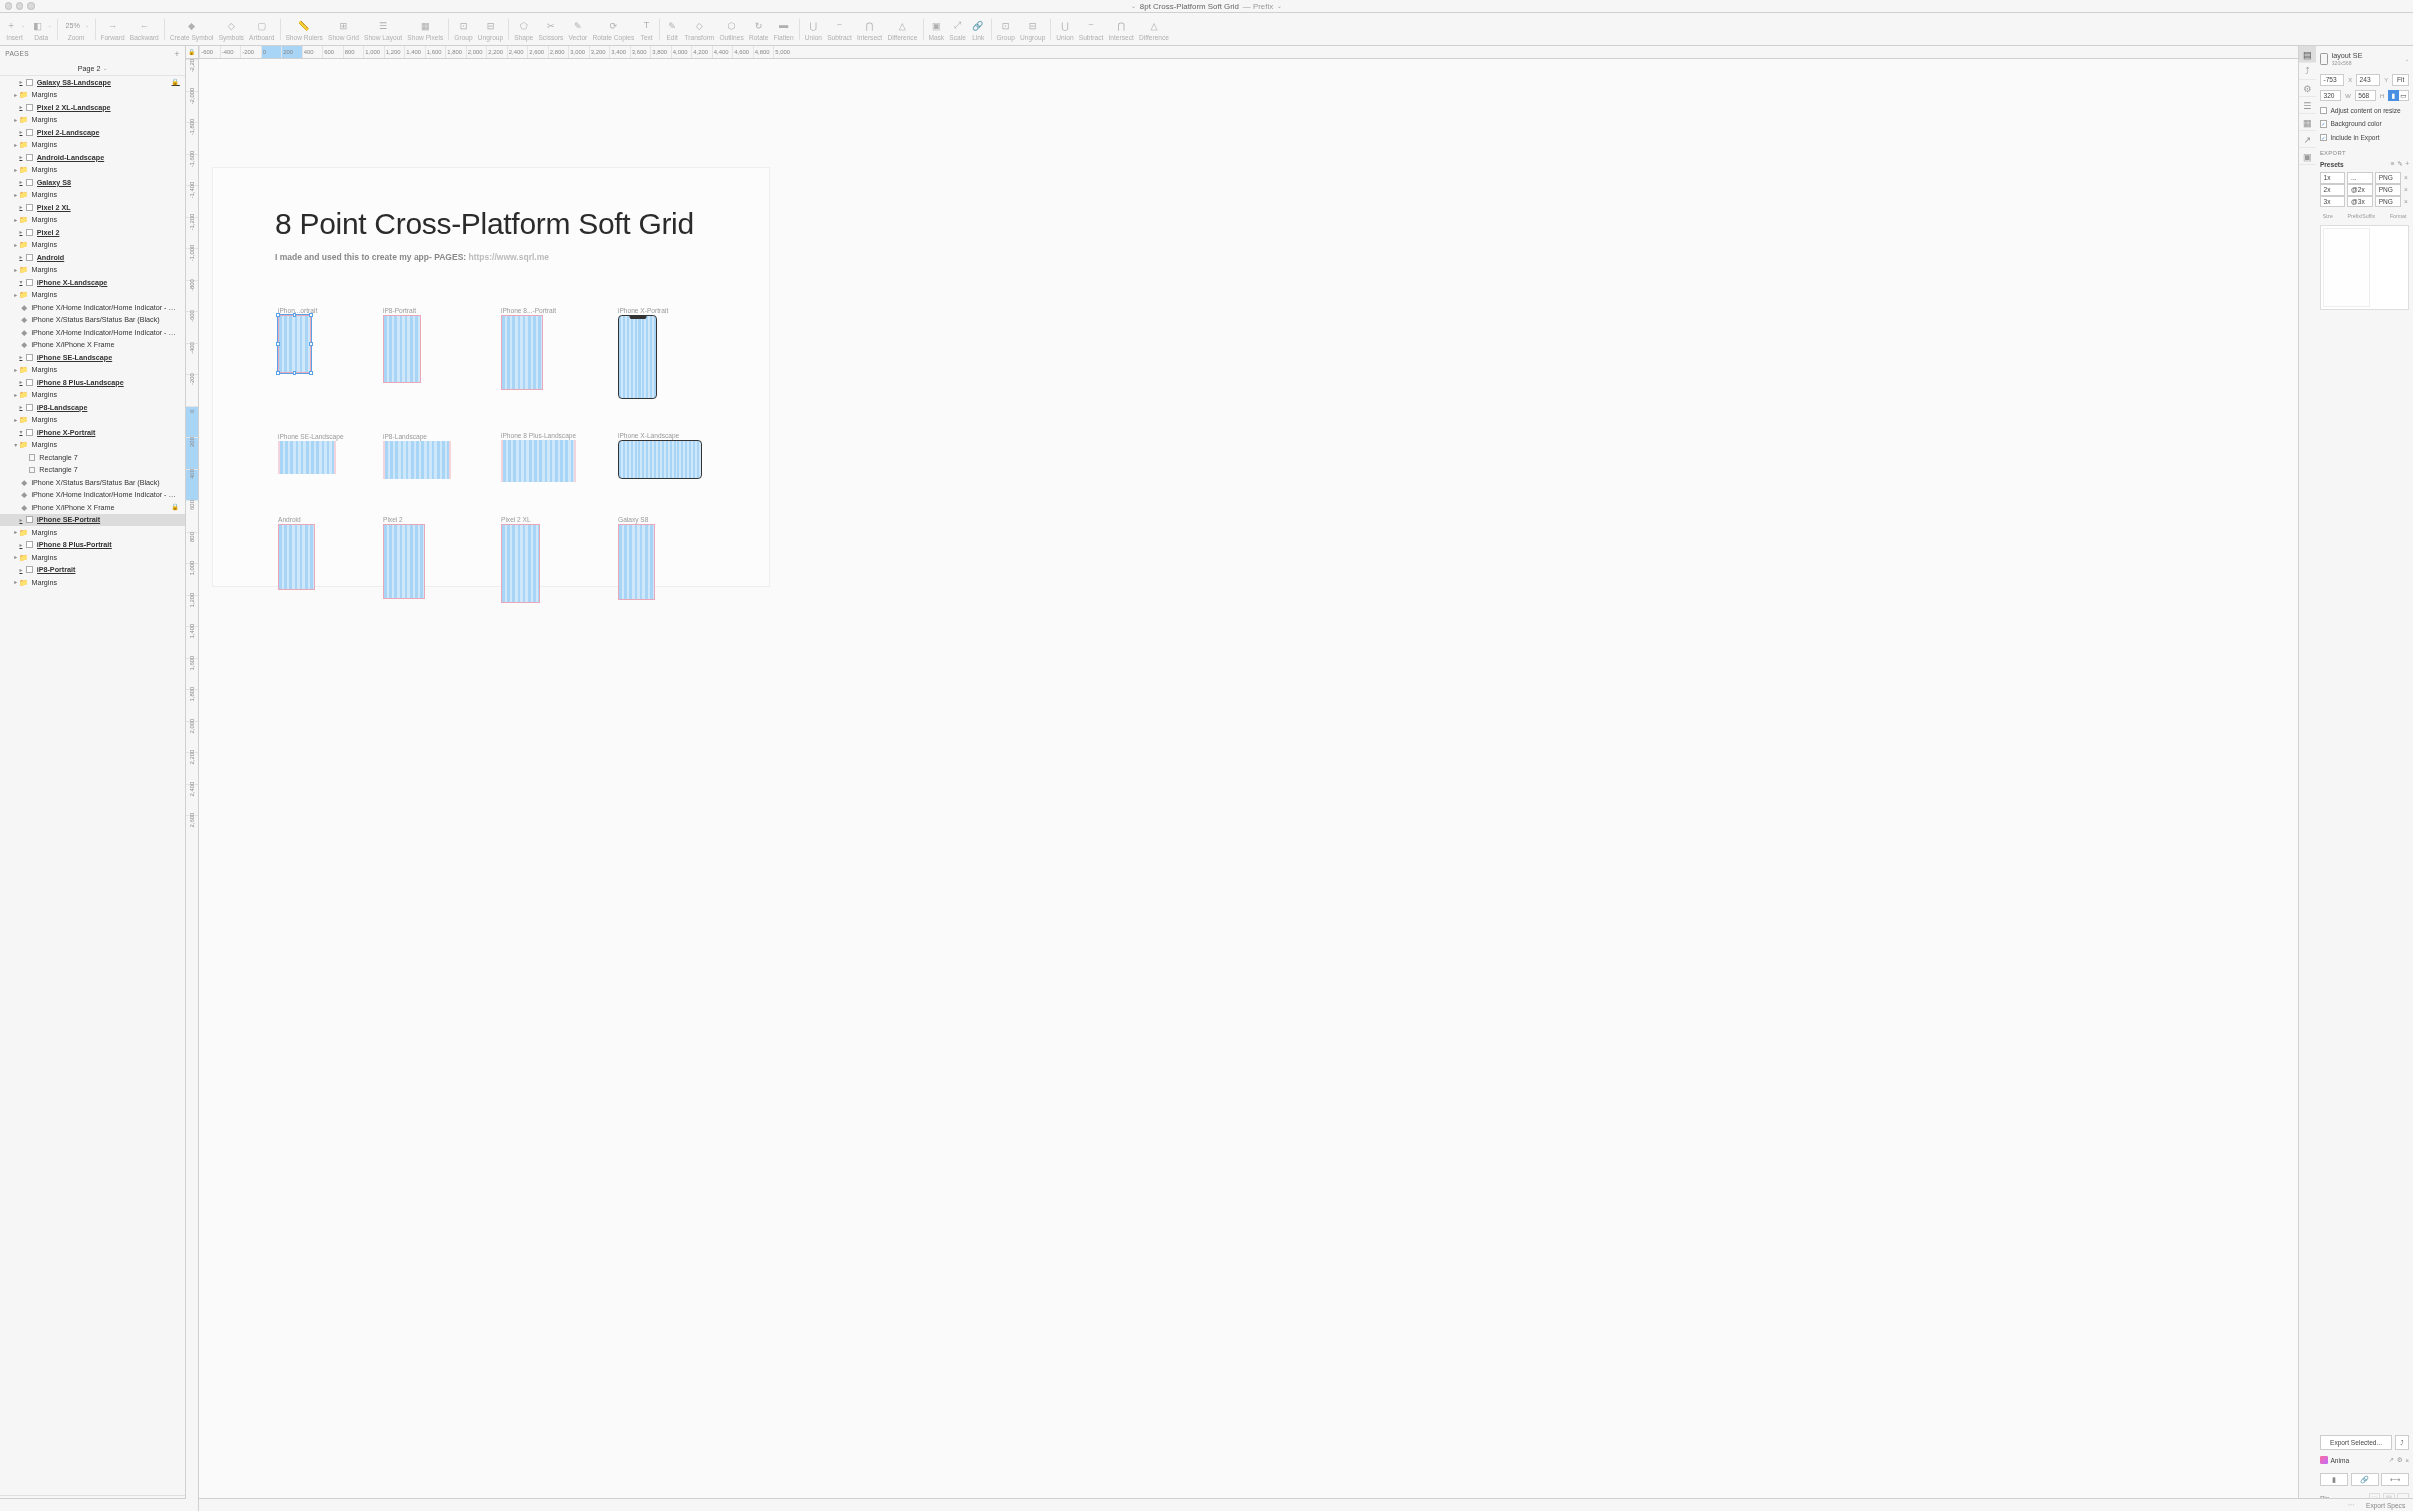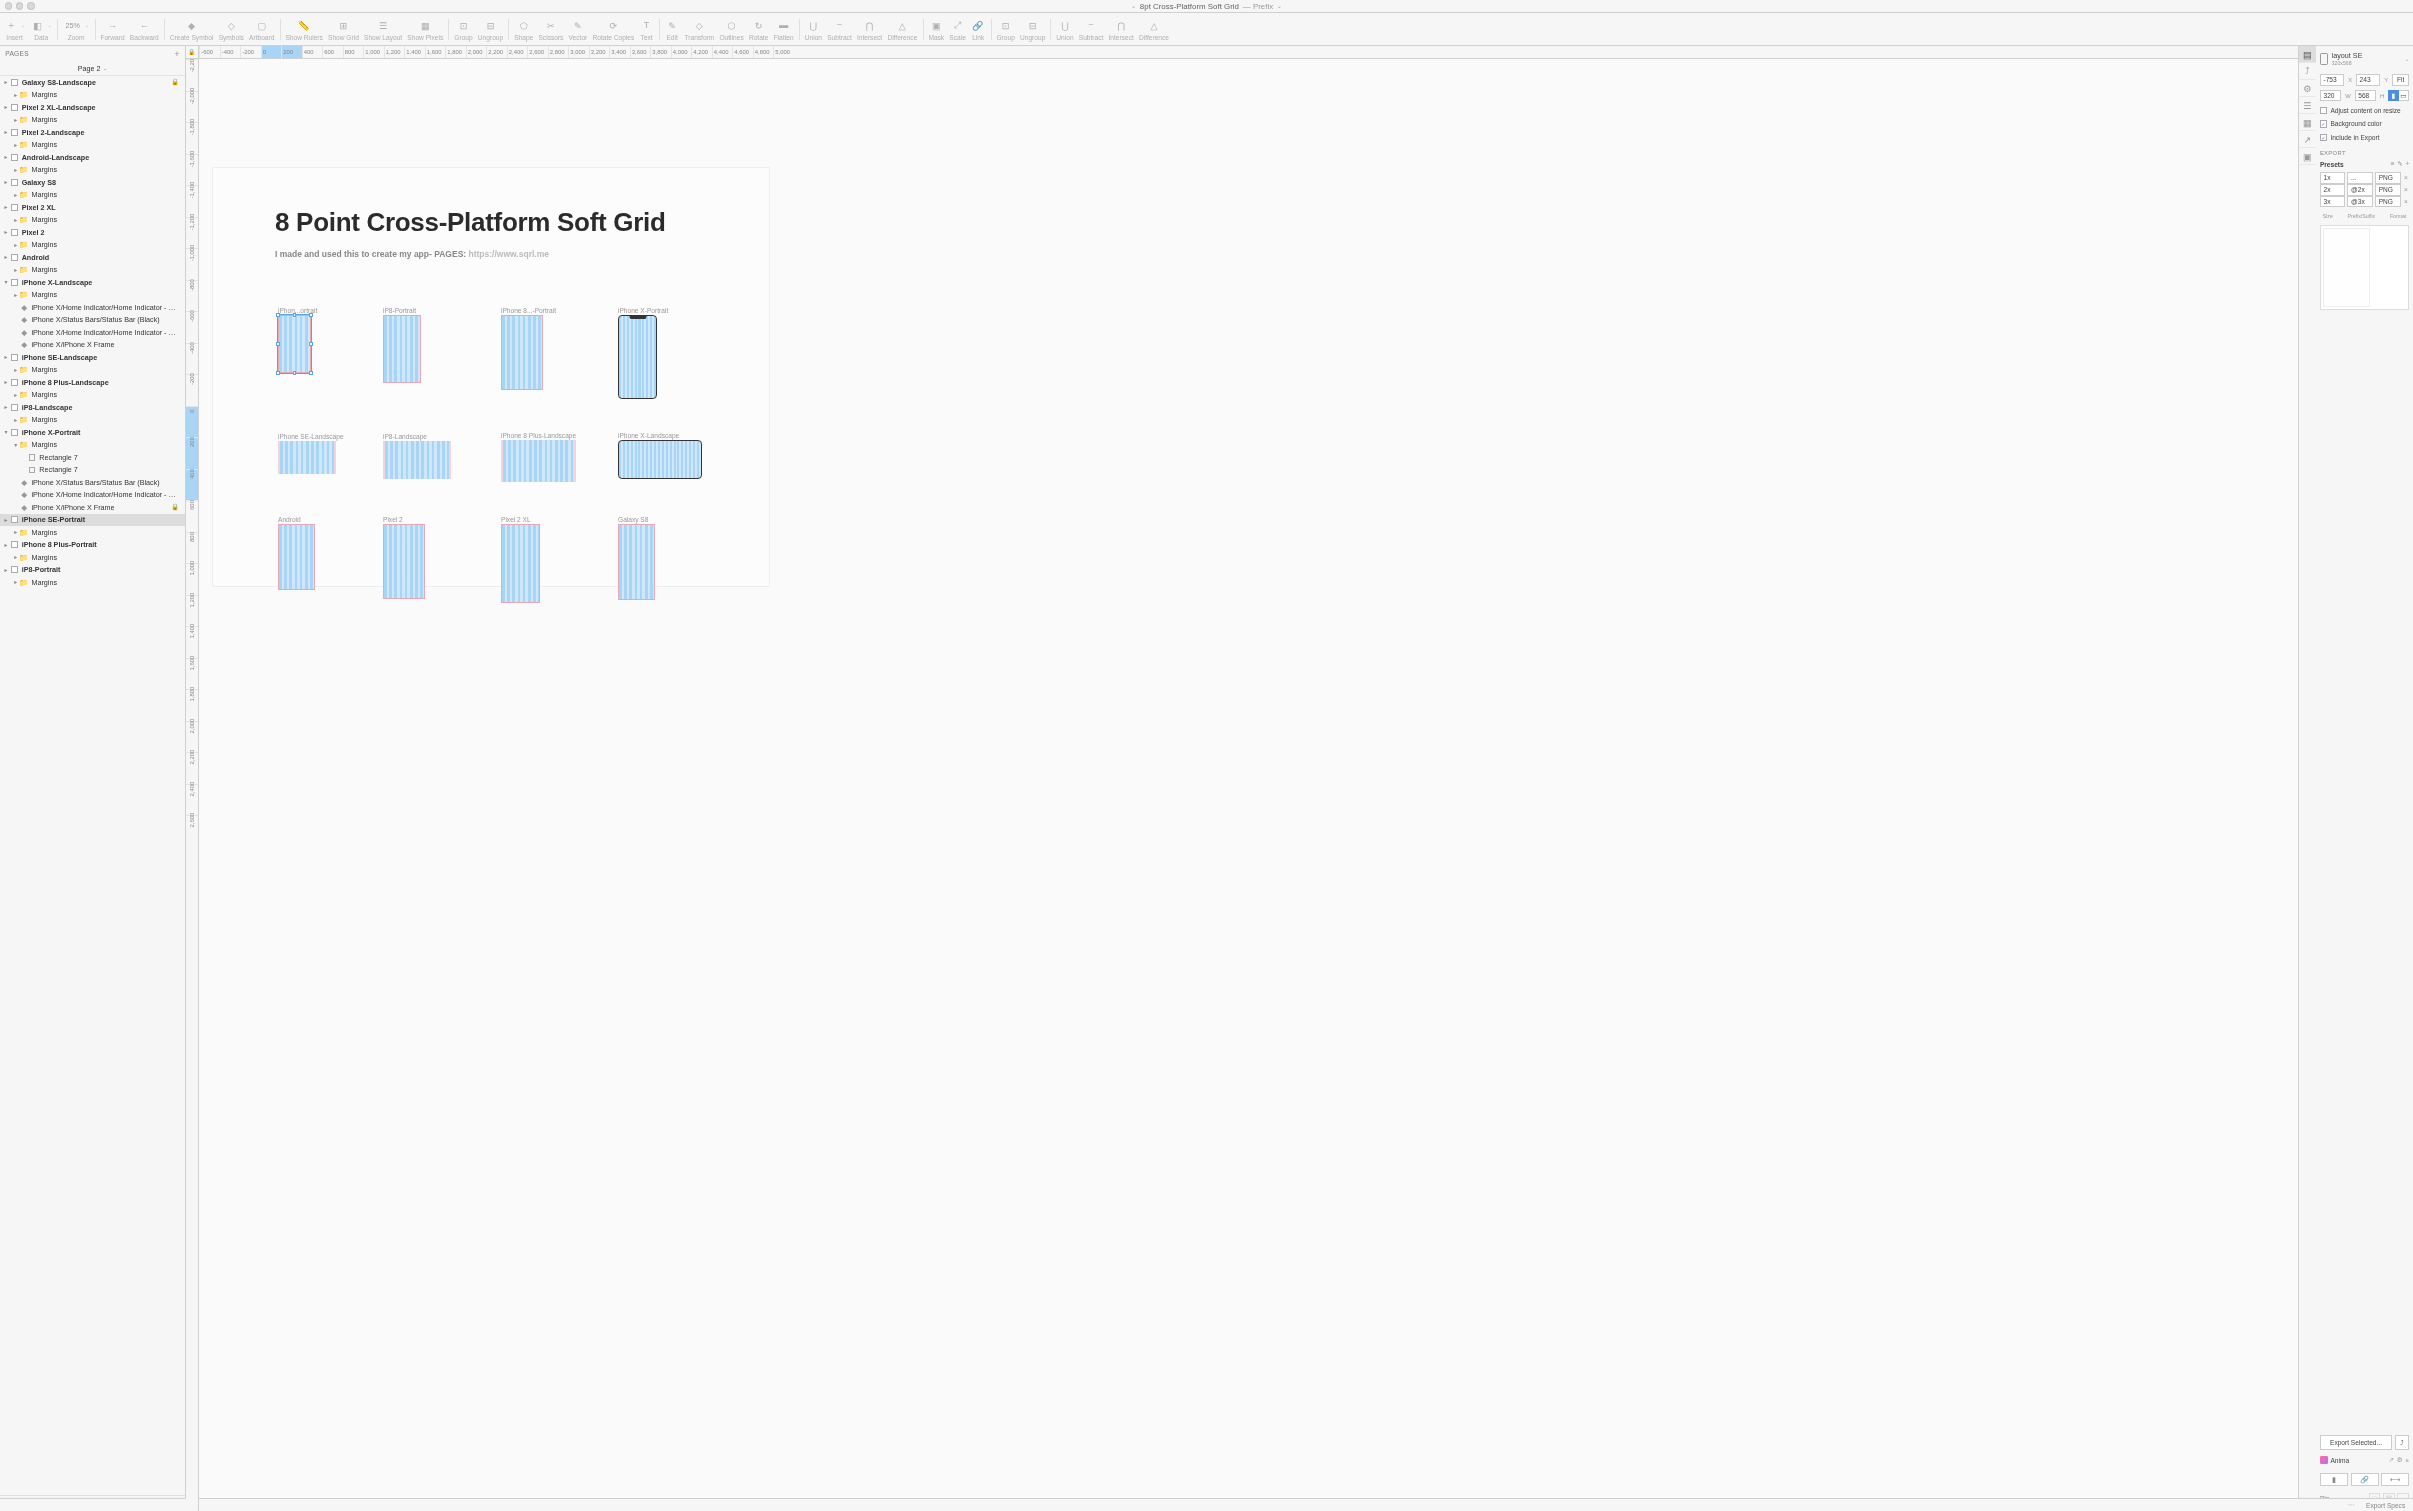--- a/index.html
+++ b/index.html
@@ -37,40 +37,40 @@
 .layer-row.selected { background: #dcdcdc; }
 .layer-row .tw { width: 7.9px; text-align: center; color: #888; font-size: 5.9px; flex-shrink: 0; }
 .layer-row .ico { width: 9.2px; height: 9.2px; margin-right: 2.6px; display: flex; align-items: center; justify-content: center; flex-shrink: 0; }
 .layer-row .artboard-ico { width: 7.2px; height: 7.2px; border: 0.7px solid #aaa; background: #fff; }
 .layer-row .folder-ico { color: #b8b8b8; font-size: 7.2px; }
 .layer-row .rect-ico { width: 6.6px; height: 6.6px; border: 0.7px solid #aaa; }
 .layer-row .txt-ico { color: #999; font-size: 7.2px; font-weight: 600; }
 .layer-row .name { flex: 1; overflow: hidden; text-overflow: ellipsis; }
 .layer-row .bold { font-weight: 600; }
 .layer-row .lock { color: #999; font-size: 6.6px; margin-left: auto; }
-.pad1 { padding-left: 2px; }
+.pad1 { padding-left: 17px; text-decoration: underline; }
 .pad2 { padding-left: 11.8px; }
 .pad3 { padding-left: 19.7px; }
 .filter-row { height: 15.7px; border-top: 0.7px solid #e0e0e0; display: flex; align-items: center; padding: 0 5.2px; gap: 3.9px; color: #999; font-size: 7.2px; }
 .filter-row .ico { font-size: 7.9px; }
 
 
 .canvas-wrap { flex: 1; display: flex; flex-direction: column; background: #f9f9f9; position: relative; }
 .ruler-corner { position: absolute; top: 0; left: 0; width: 13px; height: 13px; background: #f6f6f6; border-right: 0.7px solid #d0d0d0; border-bottom: 0.7px solid #d0d0d0; z-index: 3; display:flex; align-items:center; justify-content:center; color:#999; font-size:5.9px;}
 .ruler-h { position: absolute; top: 0; left: 13px; right: 0; height: 13px; background: #f6f6f6; border-bottom: 0.7px solid #d0d0d0; z-index: 2; display: flex; font-size: 5.9px; color: #888; }
 .ruler-h .tick { flex-shrink: 0; width: 20.5px; text-align: left; padding-left: 1.3px; border-left: 0.7px solid #e4e4e4; height: 100%; line-height: 13px; }
 .ruler-h .tick.sel { background: #a8d4f5; }
 .ruler-v { position: absolute; top: 13px; left: 0; bottom: 0; width: 13px; background: #f6f6f6; border-right: 0.7px solid #d0d0d0; z-index: 2; display: flex; flex-direction: column; font-size: 5.9px; color: #888; }
 .ruler-v .tick { flex-shrink: 0; height: 31.5px; border-top: 0.7px solid #e4e4e4; display: flex; align-items: flex-start; justify-content: center; padding-top: 1.3px; }
 .ruler-v .tick span { transform: rotate(-90deg); display: inline-block; white-space: nowrap; }
 .ruler-v .tick.sel { background: #a8d4f5; }
 .canvas { position: absolute; top: 13px; left: 13px; right: 0; bottom: 0; overflow: hidden; background: #fafafa; }
 .canvas-inner { position: relative; width: 100%; height: 100%; }
 .doc-card { position: absolute; left: 13px; top: 108px; width: 558px; height: 420px; background: #fcfcfc; border: 0.7px solid #eee; }
-.doc-card h1 { font-size: 26px; font-weight: 700; color: #2b2b2b; padding: 39px 0 0 62px; letter-spacing: -0.3px; }
+.doc-card h1 { font-size: 30px; font-weight: 400; color: #2b2b2b; padding: 39px 0 0 62px; letter-spacing: -0.3px; }
 .doc-card .sub { font-size: 8.5px; font-weight: 700; color: #888; padding: 11.8px 62px 0; line-height: 1.5; }
 .doc-card .made { font-size: 8.5px; font-weight: 700; color: #888; padding: 10.5px 62px 0; }
 .doc-card .made .link { color: #bbb; }
 .artboard-lbl { position: absolute; font-size: 6.6px; color: #999; }
 .ab-portrait { position: absolute; background: repeating-linear-gradient(90deg, #a8d4f5 0 2.6px, #cfe7fa 2.6px 5.2px); border: 0.7px solid #e8a8b8; }
 .ab-portrait.selected { outline: 0.7px solid #5aa3e8; box-shadow: 0 0 0 0.7px #5aa3e8; }
 .ab-portrait.selected::after { content:""; position:absolute; inset:-2.6px; border:0.7px dashed transparent; }
 .handle { position:absolute; width:3.9px; height:3.9px; background:#fff; border:0.7px solid #5aa3e8; }
 .ab-landscape { position: absolute; background: repeating-linear-gradient(90deg, #a8d4f5 0 2.6px, #cfe7fa 2.6px 5.2px); border-left: 2.6px solid #f4d4dc; border-right: 2.6px solid #f4d4dc; }
 .iphonex-p { border: 1.3px solid #333; border-radius: 3.9px; background: repeating-linear-gradient(90deg, #a8d4f5 0 2px, #cfe7fa 2px 3.9px); }

